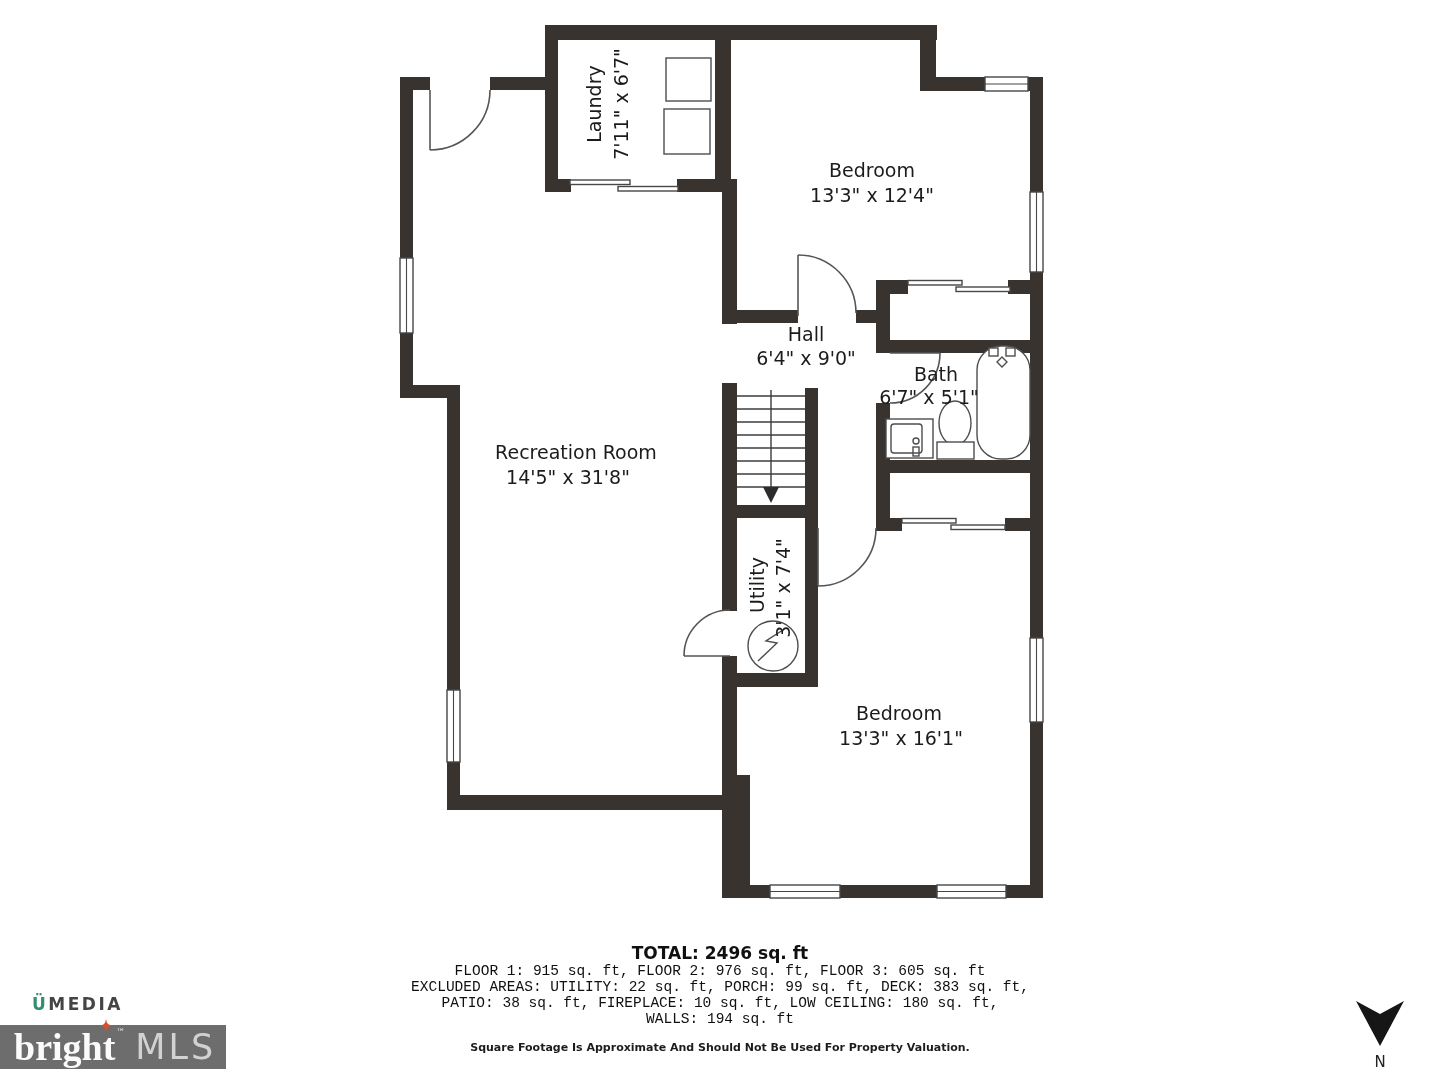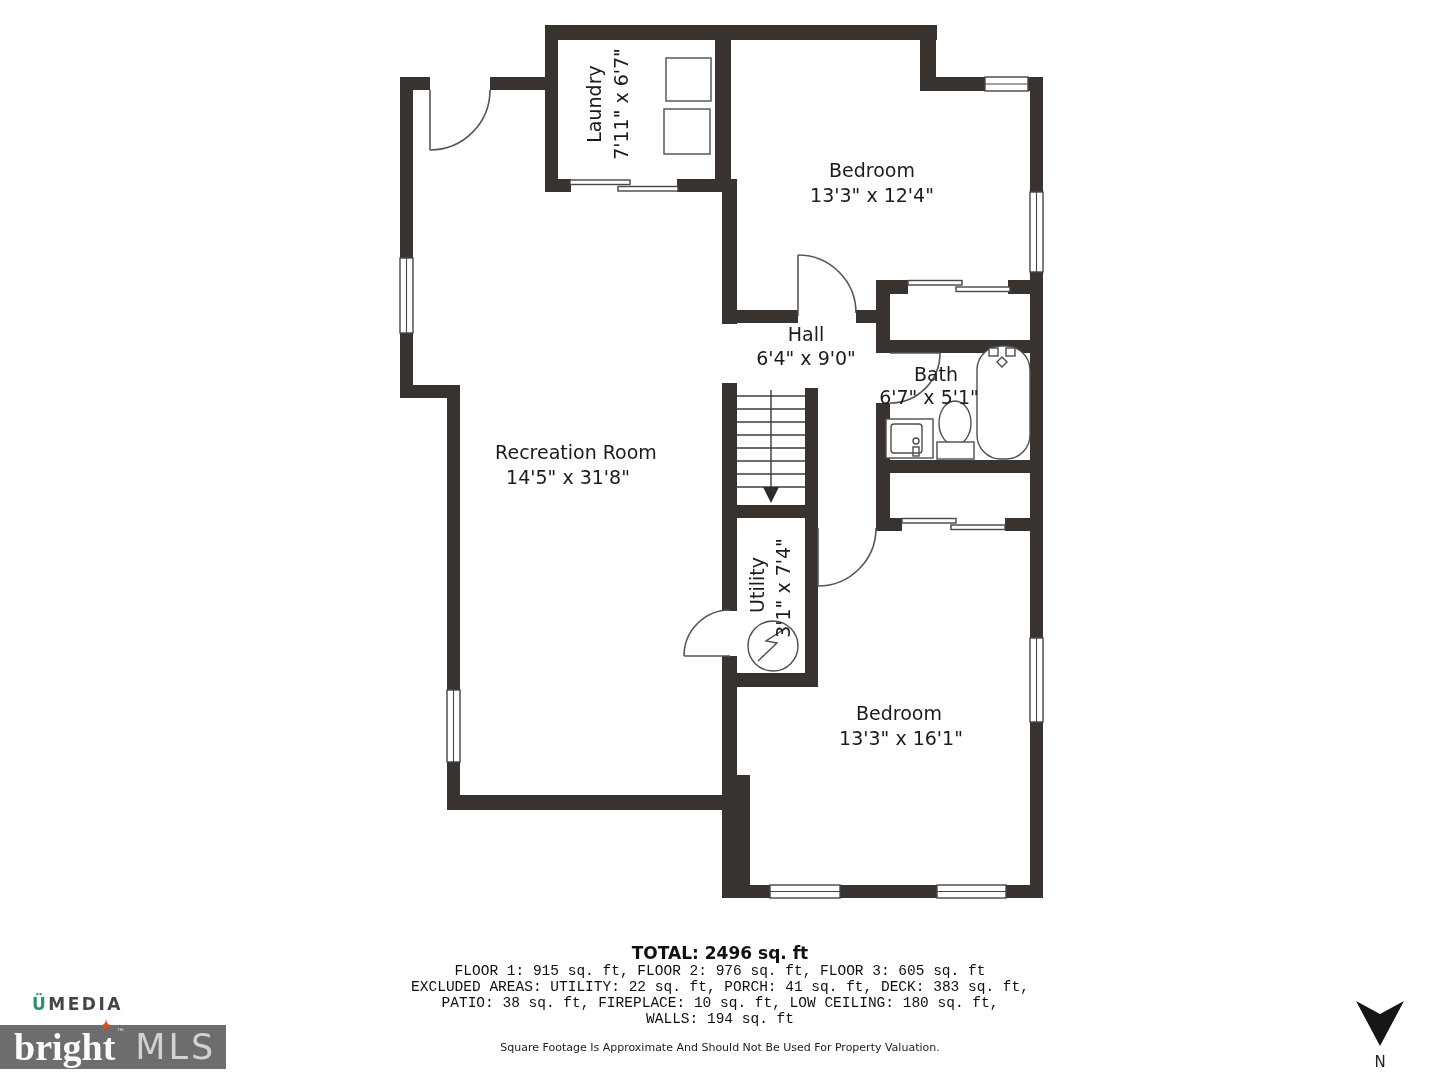--- a/index.html
+++ b/index.html
@@ -10,21 +10,21 @@
   .lbl{font-family:"DejaVu Sans","Liberation Sans",sans-serif;font-size:19px;fill:#1b1b1b;}
   .fix{fill:#ffffff;stroke:#4d4d4d;stroke-width:1.4;}
   .fixline{fill:none;stroke:#4d4d4d;stroke-width:1.4;}
   .win{fill:#ffffff;stroke:#474747;stroke-width:1.4;}
   .winline{stroke:#474747;stroke-width:1.1;}
   .door{fill:none;stroke:#555555;stroke-width:1.6;}
   .tread{stroke:#3c3c3c;stroke-width:1.4;}
   .footer{position:absolute;left:0;top:945px;width:1440px;text-align:center;color:#101010;}
   .f-total{font-size:17px;font-weight:700;line-height:17px;margin-bottom:1px;}
   .f-line{font-size:14.5px;line-height:16px;font-family:Liberation Mono, monospace;}
-  .f-disc{font-size:11px;font-weight:400;margin-top:14px;color:#1c1c1c;}
+  .f-disc{font-size:11px;font-weight:700;margin-top:14px;color:#1c1c1c;}
   .umedia{position:absolute;left:32px;top:994px;font-size:17px;font-weight:700;
           letter-spacing:2.5px;color:#454547;}
   .umedia .u{color:#2f8f70;}
   .brightbox{position:absolute;left:0;top:1025px;width:226px;height:44px;background:#6d6d6d;
              display:flex;align-items:center;padding-left:14px;box-sizing:border-box;}
   .bright{font-family:"Liberation Serif","DejaVu Serif",serif;font-size:38px;font-weight:700;
           color:#fbfbfb;line-height:1;}
   .tt{position:relative;display:inline-block;}
   .tt .star{position:absolute;top:-9px;left:-3px;font-style:normal;color:#d6502a;font-size:15px;}
   .tm{font-size:9px;color:#e8e8e8;vertical-align:top;margin-left:1px;font-family:"DejaVu Sans",sans-serif;font-weight:400;}
@@ -212,21 +212,21 @@
       <text class="lbl" transform="translate(790,588) rotate(-90)" text-anchor="middle">3'1" x 7'4"</text>
 
       <text class="lbl" x="899" y="720" text-anchor="middle">Bedroom</text>
       <text class="lbl" x="901" y="745" text-anchor="middle">13'3" x 16'1"</text>
     </g>
   </svg>
 
   <div class="footer">
     <div class="f-total">TOTAL: 2496 sq. ft</div>
     <div class="f-line">FLOOR 1: 915 sq. ft, FLOOR 2: 976 sq. ft, FLOOR 3: 605 sq. ft</div>
-    <div class="f-line">EXCLUDED AREAS: UTILITY: 22 sq. ft, PORCH: 41 sq. ft, DECK: 383 sq. ft,</div>
+    <div class="f-line">EXCLUDED AREAS: UTILITY: 22 sq. ft, PORCH: 99 sq. ft, DECK: 383 sq. ft,</div>
     <div class="f-line">PATIO: 38 sq. ft, FIREPLACE: 10 sq. ft, LOW CEILING: 180 sq. ft,</div>
     <div class="f-line">WALLS: 194 sq. ft</div>
     <div class="f-disc">Square Footage Is Approximate And Should Not Be Used For Property Valuation.</div>
   </div>
 
   <div class="umedia"><span class="u">Ü</span><span>MEDIA</span></div>
 
   <div class="brightbox">
     <span class="bright"><span>brigh</span><span class="tt"><span>t</span><i class="star">✦</i></span><span class="tm">™</span></span>
     <span class="mls">MLS</span>

